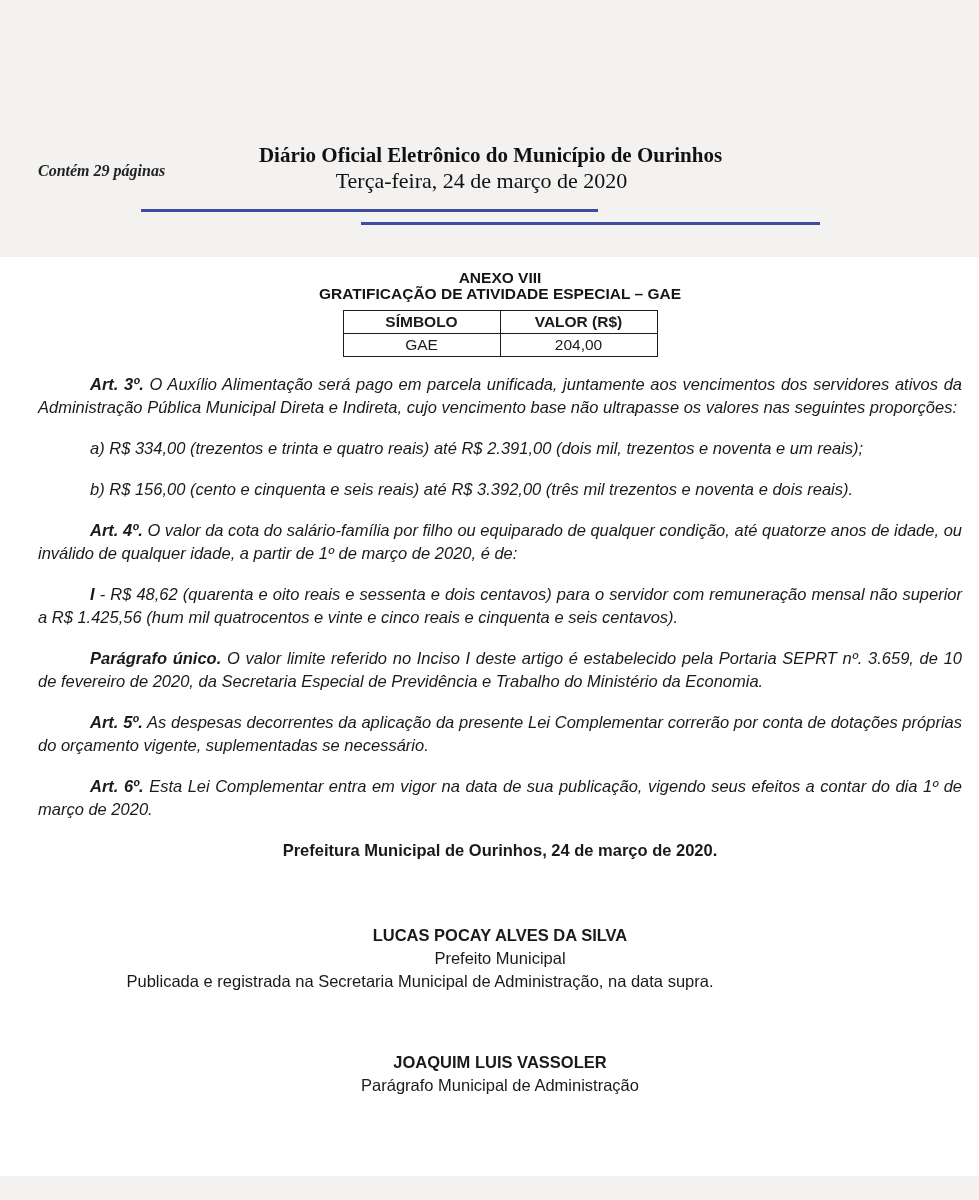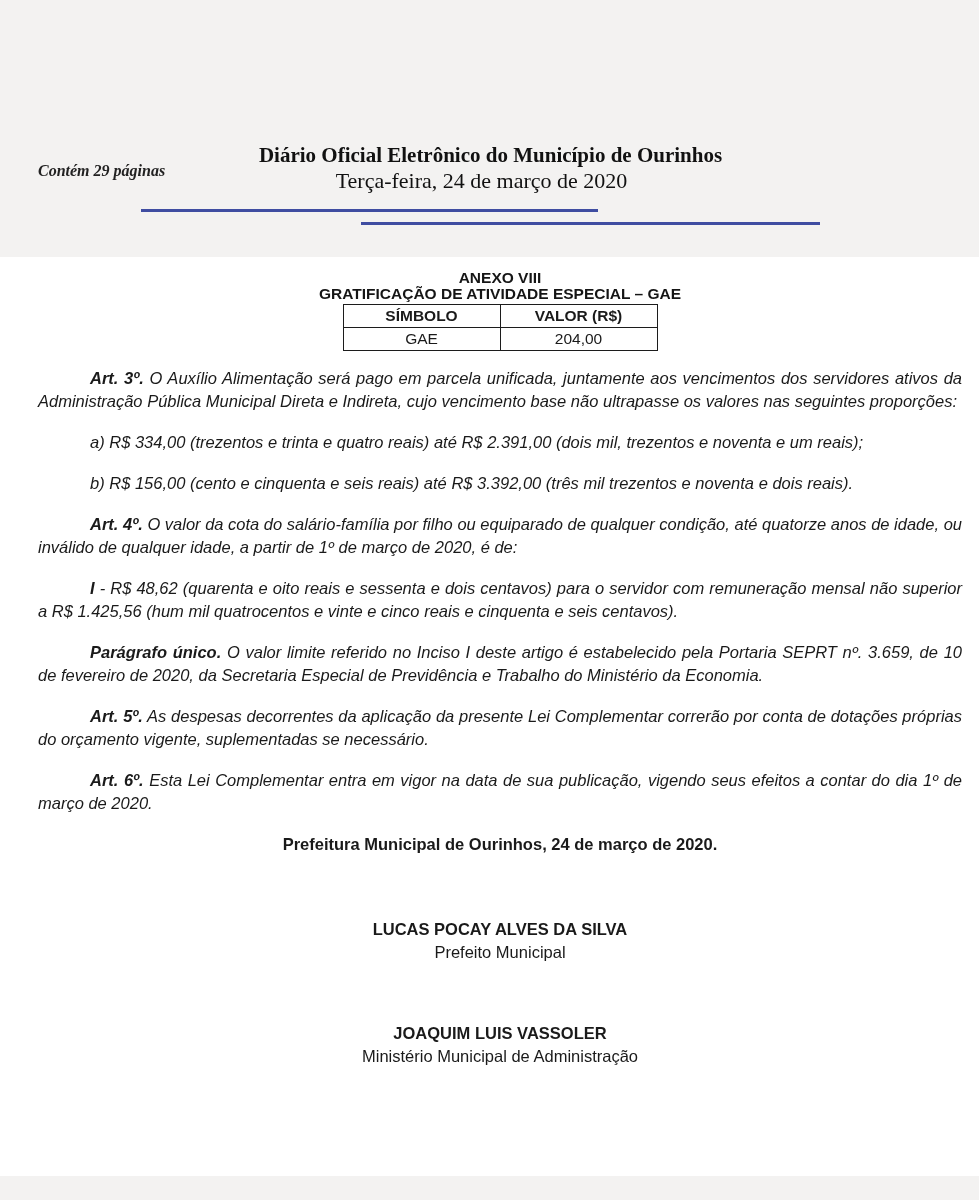--- a/index.html
+++ b/index.html
@@ -57,21 +57,21 @@
   .annex-title, .annex-subtitle {
     text-align: center;
     font-weight: bold;
     font-size: 15.5px;
     line-height: 17px;
     color: #151515;
   }
   .annex-subtitle { line-height: 16px; }
   .annex-table {
     border-collapse: collapse;
-    margin: 2px auto 0 auto;
+    margin: 8px auto 0 auto;
     width: 315px;
     table-layout: fixed;
   }
   .annex-table th, .annex-table td {
     border: 1px solid #1c1c1c;
     height: 23px;
     padding: 0;
     text-align: center;
     vertical-align: middle;
     font-size: 15.5px;
@@ -151,20 +151,21 @@
     <p><span class="lead">Parágrafo único.</span><span> O valor limite referido no Inciso I deste artigo é estabelecido pela Portaria SEPRT nº. 3.659, de 10 de fevereiro de 2020, da Secretaria Especial de Previdência e Trabalho do Ministério da Economia.</span></p>
     <p><span class="lead">Art. 5º.</span><span> As despesas decorrentes da aplicação da presente Lei Complementar correrão por conta de dotações próprias do orçamento vigente, suplementadas se necessário.</span></p>
     <p><span class="lead">Art. 6º.</span><span> Esta Lei Complementar entra em vigor na data de sua publicação, vigendo seus efeitos a contar do dia 1º de março de 2020.</span></p>
   </div>
 
   <div class="place-date">Prefeitura Municipal de Ourinhos, 24 de março de 2020.</div>
 
   <div class="sign-block sign-mayor">
     <div class="sign-name">LUCAS POCAY ALVES DA SILVA</div>
     <div class="sign-role">Prefeito Municipal</div>
+    <div class="reg-note">Publicada e registrada na Secretaria Municipal de Administração, na data supra.</div>
   </div>
 
   <div class="sign-block sign-secretary">
     <div class="sign-name">JOAQUIM LUIS VASSOLER</div>
-    <div class="sign-role">Ministério Municipal de Administração</div>
+    <div class="sign-role">Parágrafo Municipal de Administração</div>
   </div>
 
 </div>
 
 </body></html>

